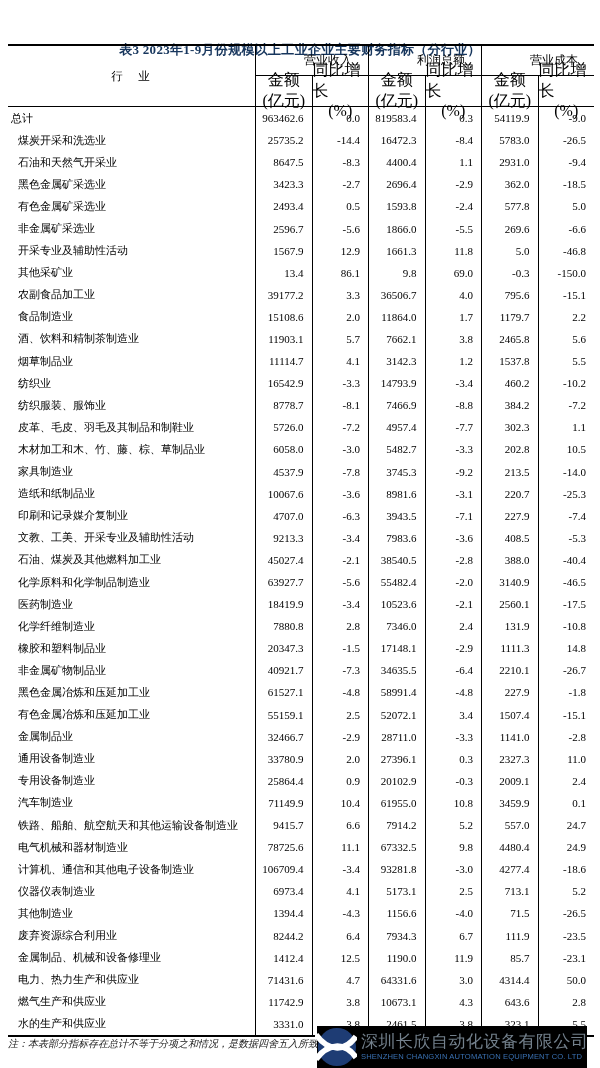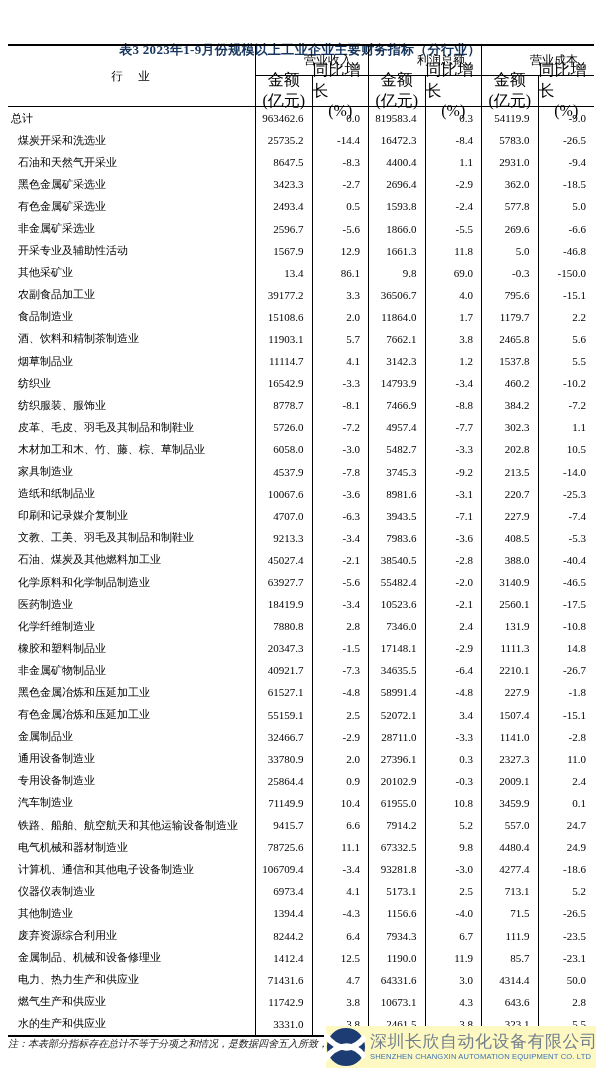--- a/index.html
+++ b/index.html
@@ -37,21 +37,21 @@
   .row{height:22.1px;}
   .row .cell{display:flex;align-items:center;font-size:11px;}
   .row .label{padding-left:10px;}
   .row.total .label{padding-left:3px;}
   .row .num{border-left:1px solid #000;justify-content:flex-end;padding-right:8px;font-size:11px;}
   .note{
     position:absolute;left:8px;top:1037px;width:584px;height:14px;
     font-size:10px;font-style:italic;white-space:nowrap;overflow:hidden;color:#1a1a1a;
   }
   .footer{
-    position:absolute;right:4px;bottom:0;width:270px;height:42px;background:#fef9c3;
+    position:absolute;right:13px;bottom:0;width:270px;height:42px;background:#000000;
     display:flex;align-items:center;z-index:5;
   }
   .logo{width:42px;height:42px;flex:0 0 auto;margin-left:-2px;}
   .cotext{display:flex;flex-direction:column;margin-left:4px;
     font-family:"Liberation Sans","DejaVu Sans",sans-serif;}
   .co-cn{font-size:17px;color:#73808c;letter-spacing:0.5px;white-space:nowrap;line-height:1.1;}
   .co-en{font-size:7.6px;color:#3a72b4;font-weight:normal;letter-spacing:0.15px;white-space:nowrap;margin-top:1px;}
 </style>
 </head>
 <body>
@@ -263,21 +263,21 @@
         <div class="row">
     <div class="cell label">印刷和记录媒介复制业</div>
     <div class="cell num">4707.0</div>
     <div class="cell num">-6.3</div>
     <div class="cell num">3943.5</div>
     <div class="cell num">-7.1</div>
     <div class="cell num">227.9</div>
     <div class="cell num">-7.4</div>
   </div>
         <div class="row">
-    <div class="cell label">文教、工美、羽毛及其制品和制鞋业</div>
+    <div class="cell label">文教、工美、开采专业及辅助性活动</div>
     <div class="cell num">9213.3</div>
     <div class="cell num">-3.4</div>
     <div class="cell num">7983.6</div>
     <div class="cell num">-3.6</div>
     <div class="cell num">408.5</div>
     <div class="cell num">-5.3</div>
   </div>
         <div class="row">
     <div class="cell label">石油、煤炭及其他燃料加工业</div>
     <div class="cell num">45027.4</div>

